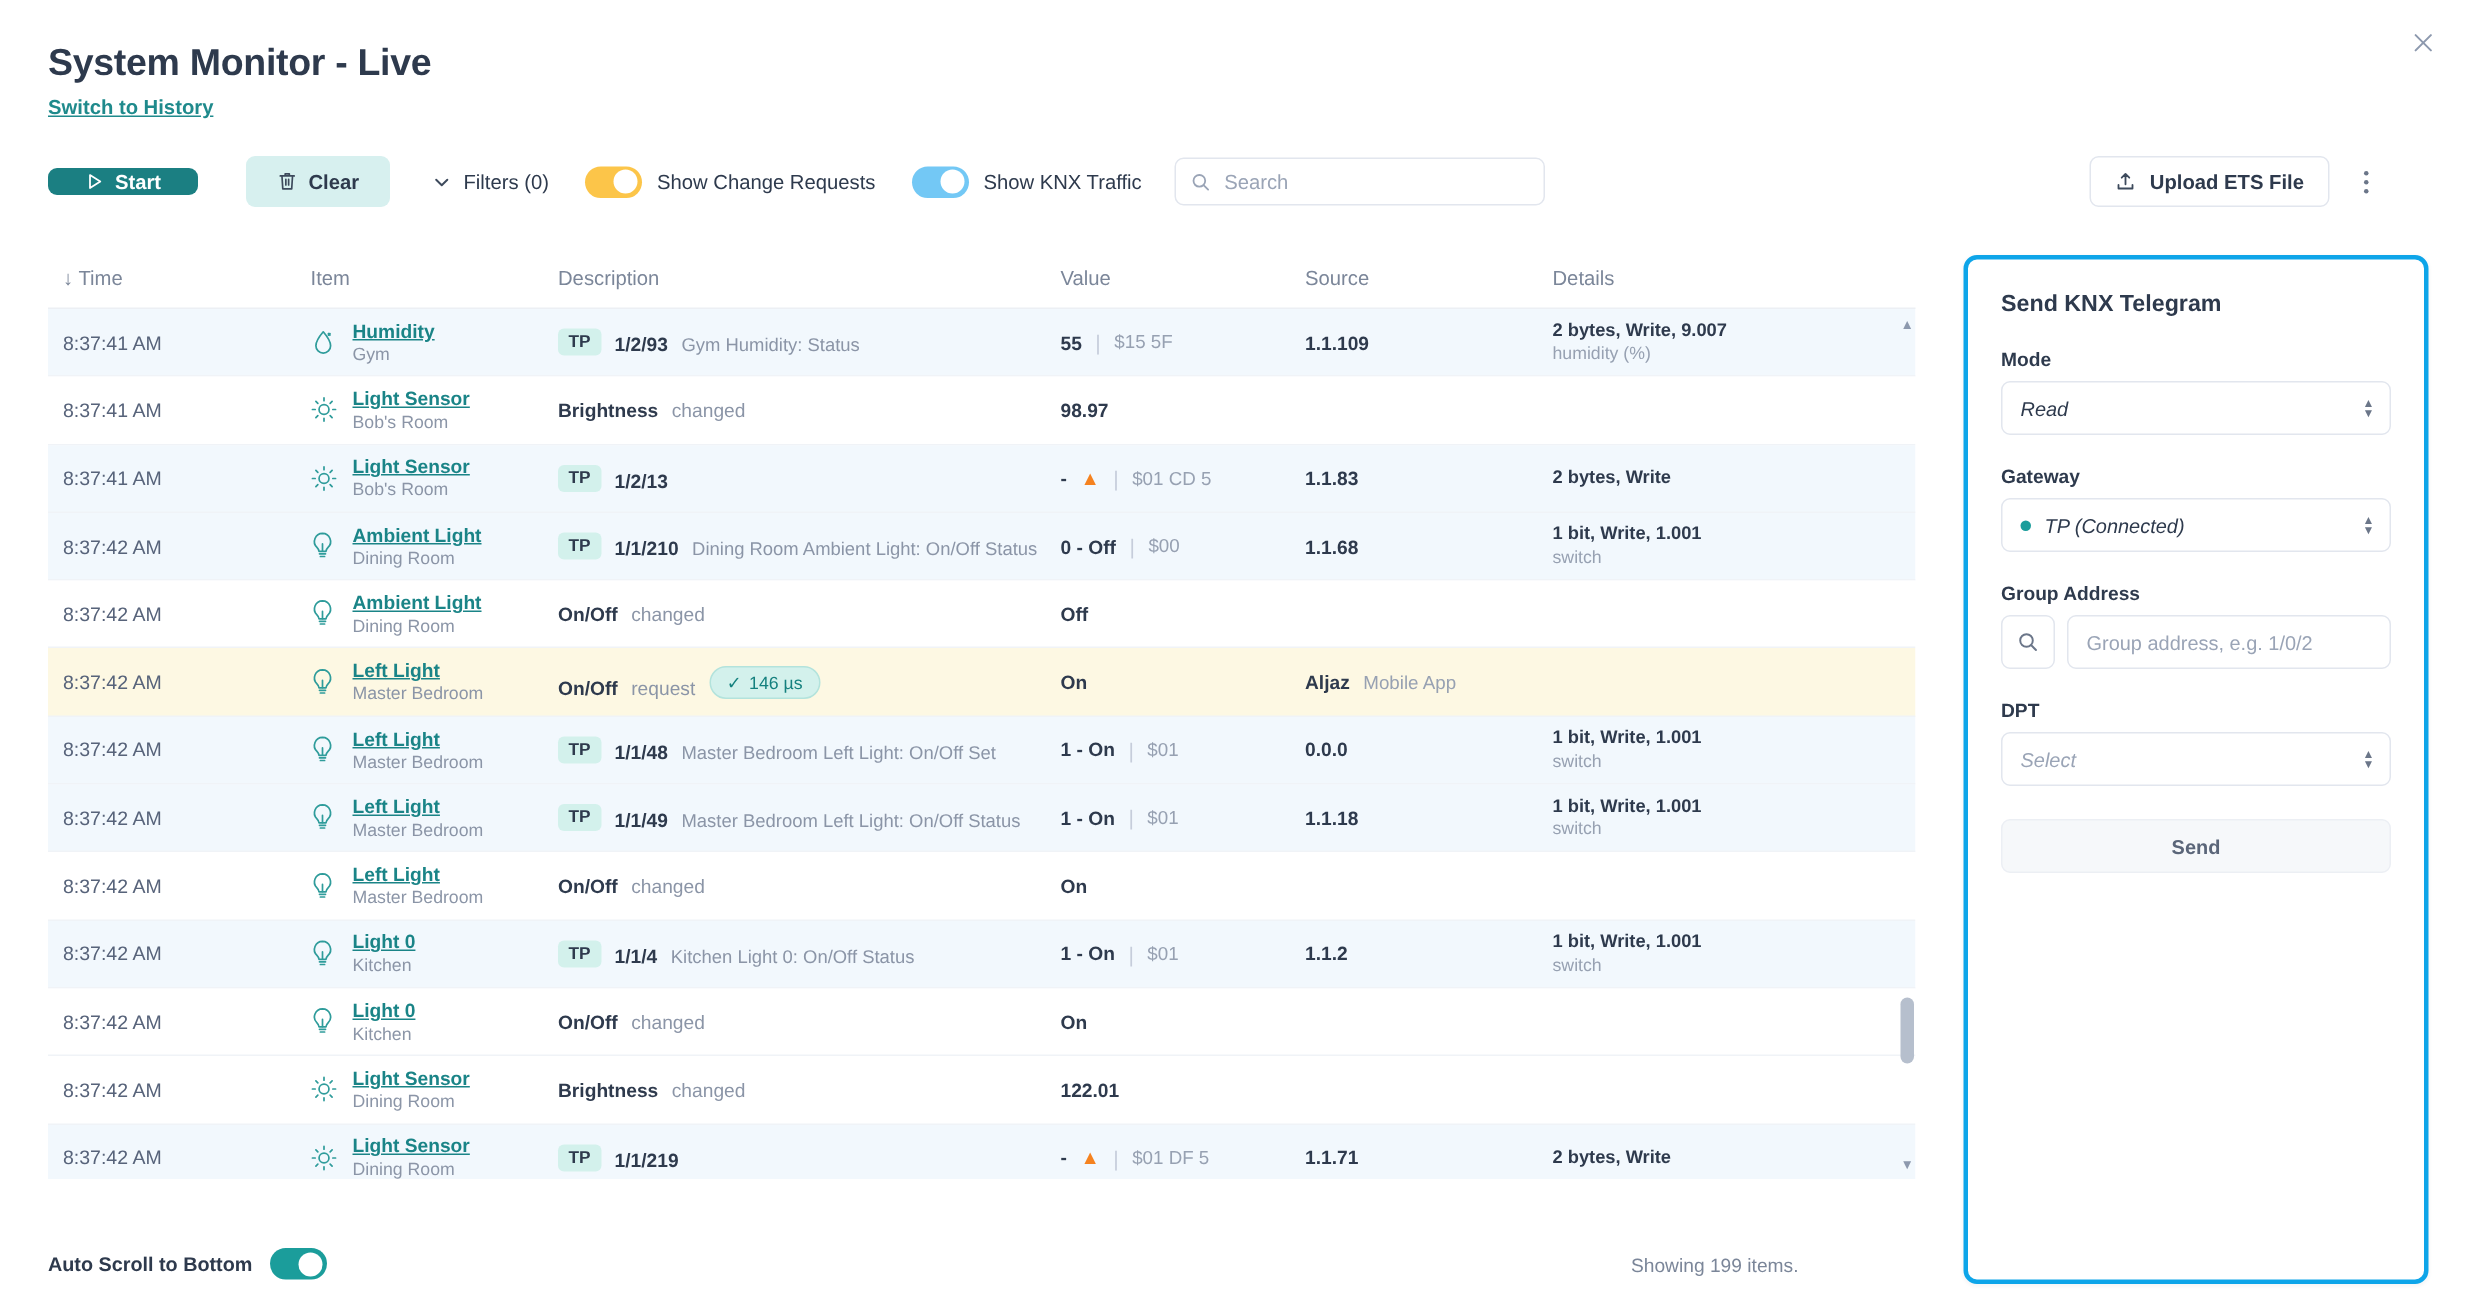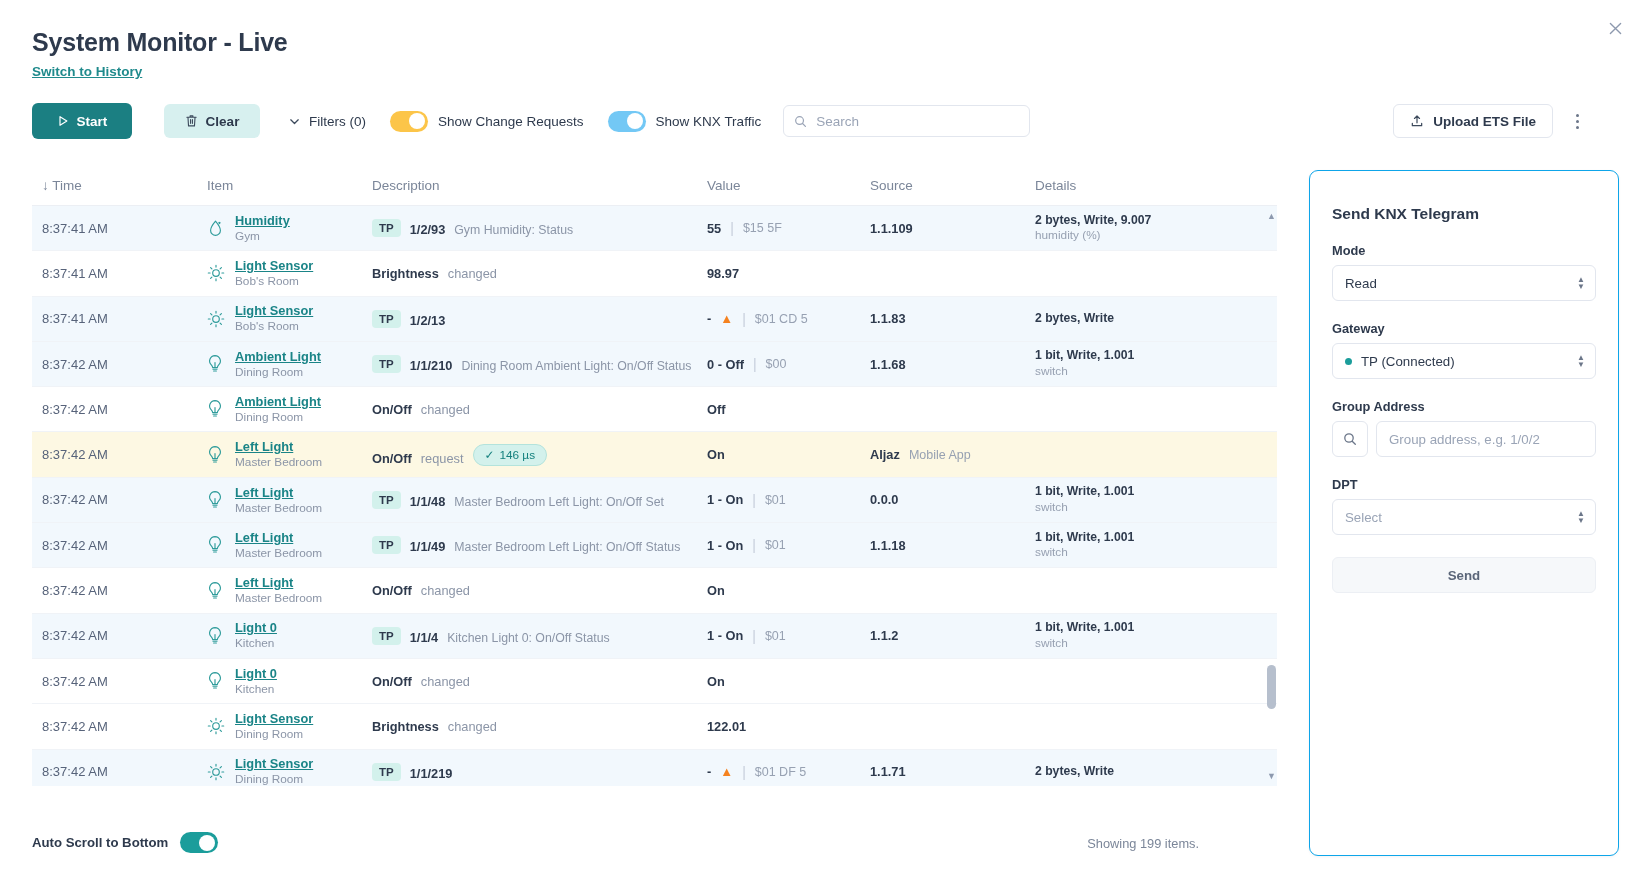--- a/index.html
+++ b/index.html
@@ -36,21 +36,21 @@
   }
 
   
   .toolbar {
     position: absolute; left: 32px; top: 104px;
     display: flex; align-items: center; gap: 0;
     height: 34px;
   }
   .btn-start {
     display: flex; align-items: center; justify-content: center; gap: 8px;
-    width: 100px; height: 36px;
+    width: 100px; height: 18px;
     background: #1b7f82; color: #ffffff;
     border-radius: 6px; font-size: 13.5px; font-weight: 600;
     cursor: pointer;
   }
   .btn-clear {
     display: flex; align-items: center; justify-content: center; gap: 8px;
     width: 96px; height: 34px; margin-left: 32px;
     background: #d7f0ef; color: #2e3a4d;
     border-radius: 6px; font-size: 13.5px; font-weight: 600;
     cursor: pointer;
@@ -198,32 +198,32 @@
   .footer-right {
     position: absolute; right: 452px; top: 836px;
     font-size: 12.8px; color: #7b8699;
   }
 
   
   .panel {
     position: absolute; left: 1309px; top: 170px;
     width: 310px; height: 686px;
     background: #fff;
-    border: 1px solid #0ea5e9;
+    border: 3px solid #0ea5e9;
     border-radius: 9px;
     box-shadow: 0 1px 3px rgba(20,30,60,.05);
-    padding: 34px 22px;
+    padding: 21px 22px;
   }
   .panel-title { font-size: 15.5px; font-weight: 700; color: #2e3a4d; }
   .fld-label { font-size: 12.8px; font-weight: 600; color: #2e3a4d; margin-top: 20px; margin-bottom: 7px; }
   .select {
     position: relative;
     height: 36px; border: 1px solid #e2e6ee; border-radius: 6px;
     display: flex; align-items: center; padding: 0 30px 0 12px;
-    font-size: 13.3px; color: #2e3a4d; background: #fff; cursor: pointer;
+    font-size: 13.3px; color: #2e3a4d; background: #fff; cursor: pointer; font-style: italic;
   }
   .select.placeholder { color: #9aa4b6; }
   .select .chev {
     position: absolute; right: 10px; top: 50%; transform: translateY(-50%);
     display: flex; flex-direction: column; gap: 2px; color: #6b7689;
     font-size: 8px; line-height: 7px;
   }
   .dot-teal { width: 7px; height: 7px; border-radius: 50%; background: #1b9d9b; margin-right: 9px; flex: none; }
   .ga-row { display: flex; gap: 8px; }
   .ga-srch {

